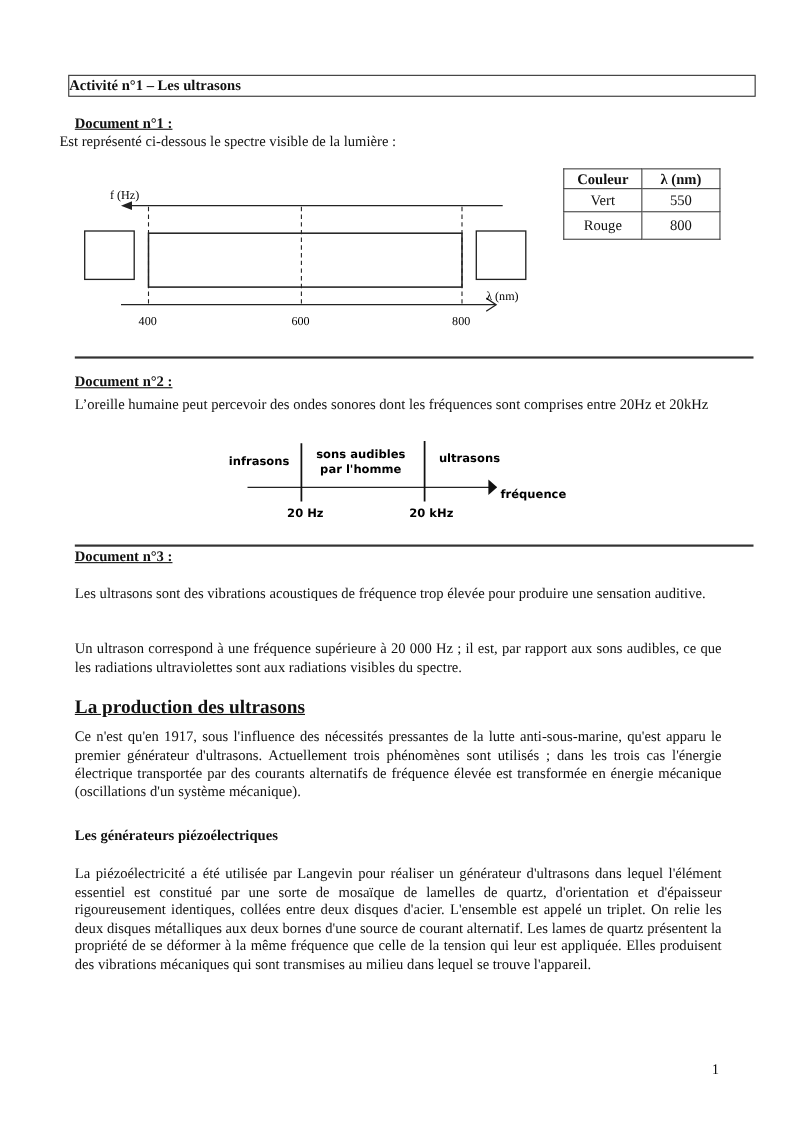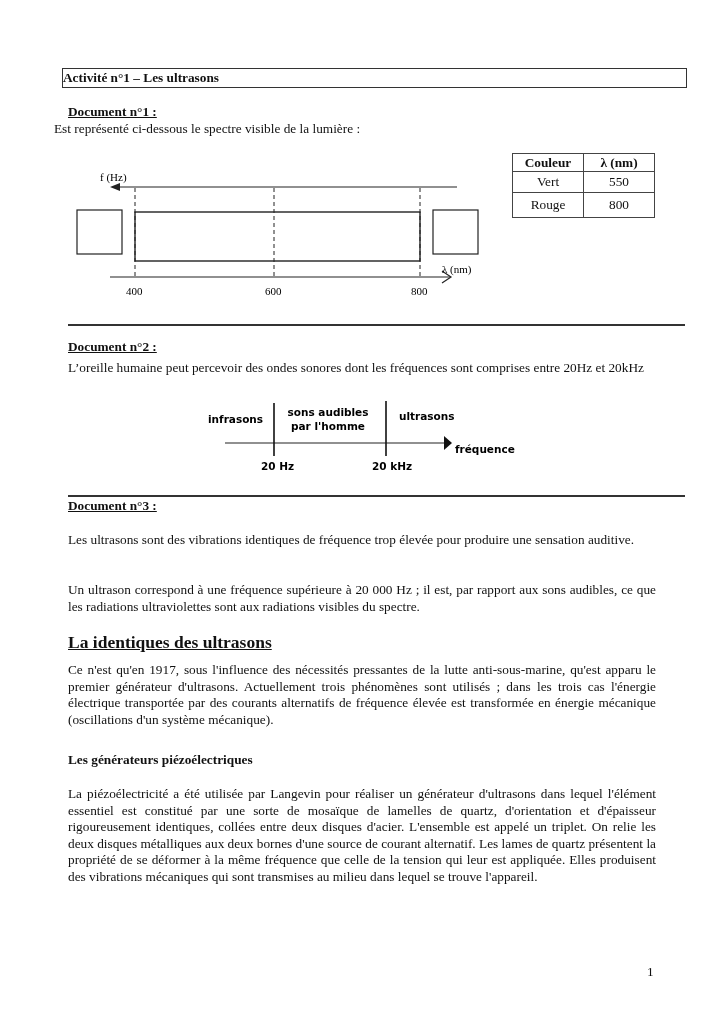--- a/index.html
+++ b/index.html
@@ -83,21 +83,21 @@
   <text x="128" y="18" class="sans" text-anchor="middle">sons audibles</text>
   <text x="128" y="32" class="sans" text-anchor="middle">par l'homme</text>
   <text x="199" y="22" class="sans">ultrasons</text>
   <text x="255" y="55" class="sans">fréquence</text>
   <text x="61" y="72" class="sans">20 Hz</text>
   <text x="172" y="72" class="sans">20 kHz</text>
 </svg>
 
 <div class="abs rule" style="top:495px;"></div>
 <div class="abs doc-head" style="left:68px; top:498px;">Document n°3 :</div>
-<div class="abs para" style="top:532px;">Les ultrasons sont des vibrations identiques de fréquence trop élevée pour produire une sensation auditive.</div>
+<div class="abs para" style="top:532px;">Les ultrasons sont des vibrations acoustiques de fréquence trop élevée pour produire une sensation auditive.</div>
 <div class="abs para" style="top:582px;">Un ultrason correspond à une fréquence supérieure à 20 000 Hz ; il est, par rapport aux sons audibles, ce que les radiations ultraviolettes sont aux radiations visibles du spectre.</div>
 
-<div class="abs big-head" style="left:68px; top:632px;">La identiques des ultrasons</div>
+<div class="abs big-head" style="left:68px; top:632px;">La production des ultrasons</div>
 <div class="abs para" style="top:662px;">Ce n'est qu'en 1917, sous l'influence des nécessités pressantes de la lutte anti-sous-marine, qu'est apparu le premier générateur d'ultrasons. Actuellement trois phénomènes sont utilisés ; dans les trois cas l'énergie électrique transportée par des courants alternatifs de fréquence élevée est transformée en énergie mécanique (oscillations d'un système mécanique).</div>
 <div class="abs sub-head" style="left:68px; top:752px;">Les générateurs piézoélectriques</div>
 <div class="abs para" style="top:786px;">La piézoélectricité a été utilisée par Langevin pour réaliser un générateur d'ultrasons dans lequel l'élément essentiel est constitué par une sorte de mosaïque de lamelles de quartz, d'orientation et d'épaisseur rigoureusement identiques, collées entre deux disques d'acier. L'ensemble est appelé un triplet. On relie les deux disques métalliques aux deux bornes d'une source de courant alternatif. Les lames de quartz présentent la propriété de se déformer à la même fréquence que celle de la tension qui leur est appliquée. Elles produisent des vibrations mécaniques qui sont transmises au milieu dans lequel se trouve l'appareil.</div>
 
 <div class="abs" style="left:647px; top:964px;">1</div>
 
 </body></html>

